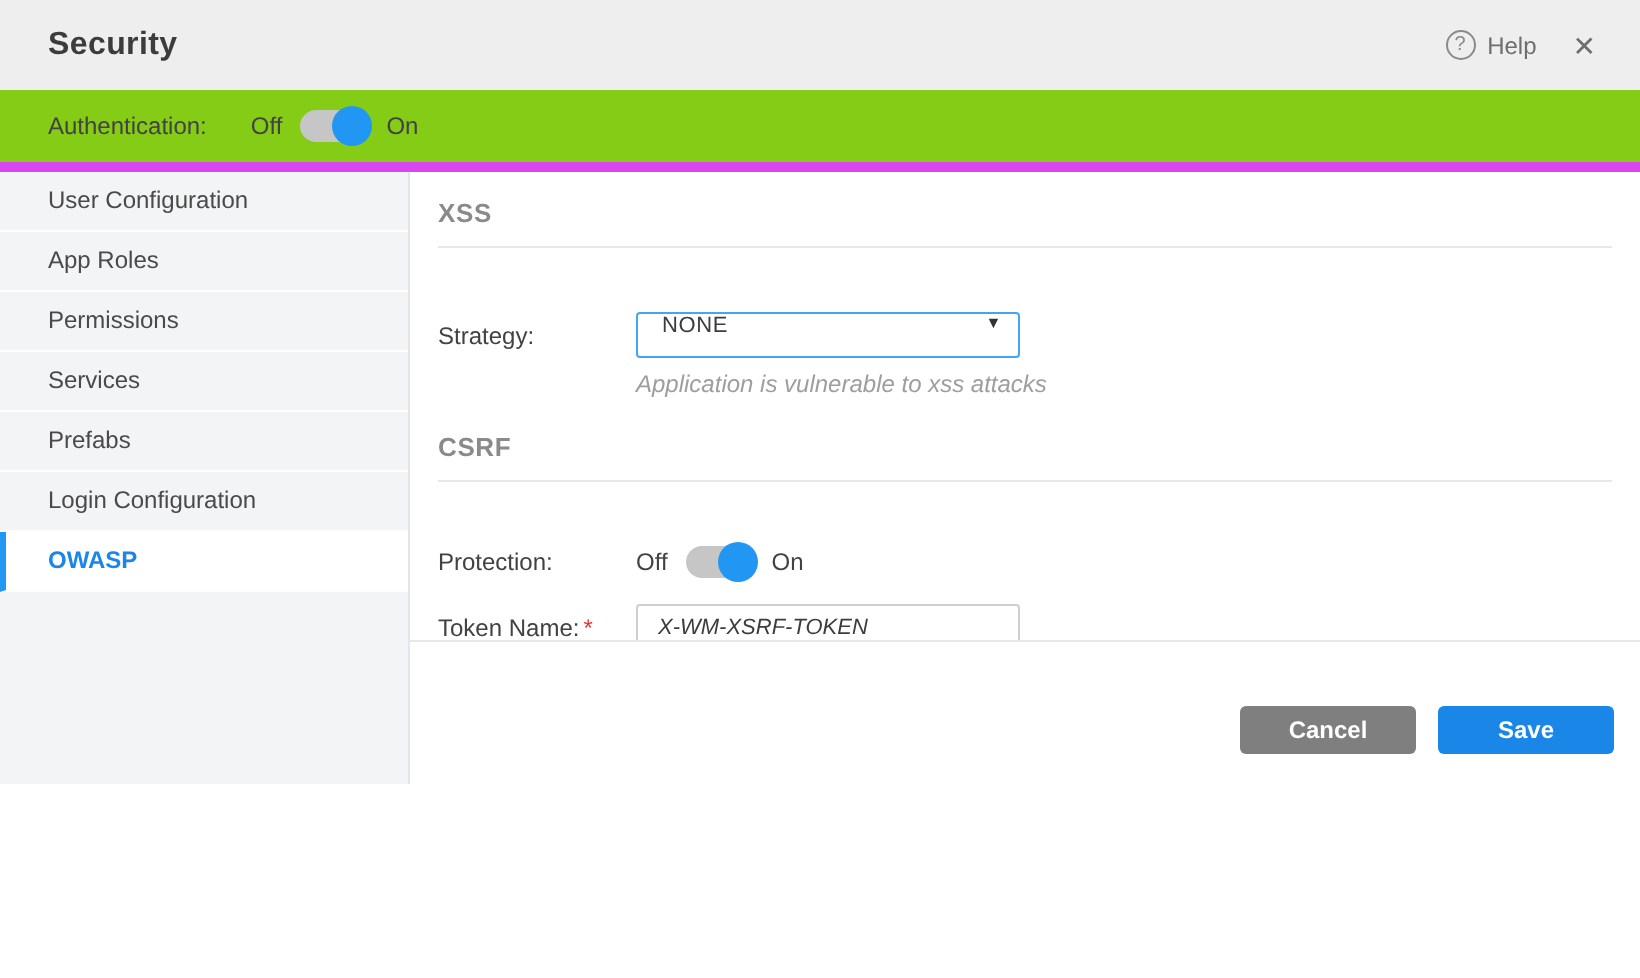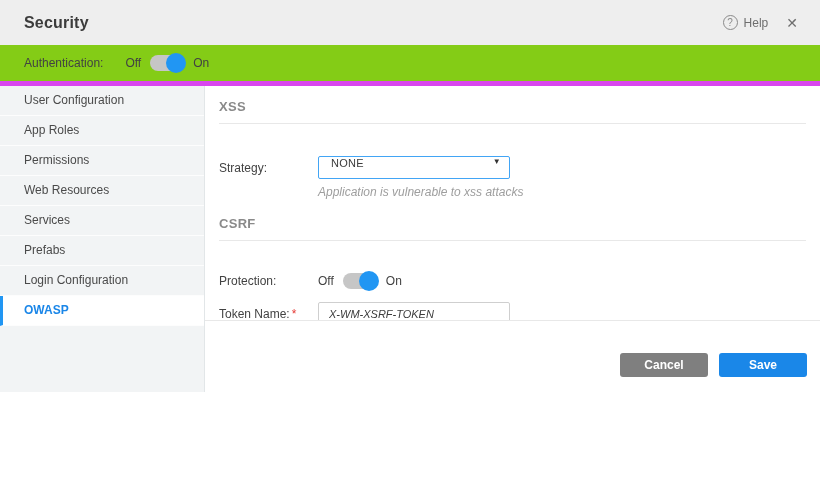--- a/index.html
+++ b/index.html
@@ -162,21 +162,20 @@
       <span>On</span>
     </div>
   </div>
 
   <div class="body">
 
     <div class="sidebar">
       <div class="side-item">User Configuration</div>
       <div class="side-item">App Roles</div>
       <div class="side-item">Permissions</div>
-      <div class="side-item">Web Resources</div>
       <div class="side-item">Services</div>
       <div class="side-item">Prefabs</div>
       <div class="side-item">Login Configuration</div>
       <div class="side-item active">OWASP</div>
     </div>
 
     <div class="main">
       <div class="content">
 
         <div class="section-header">

